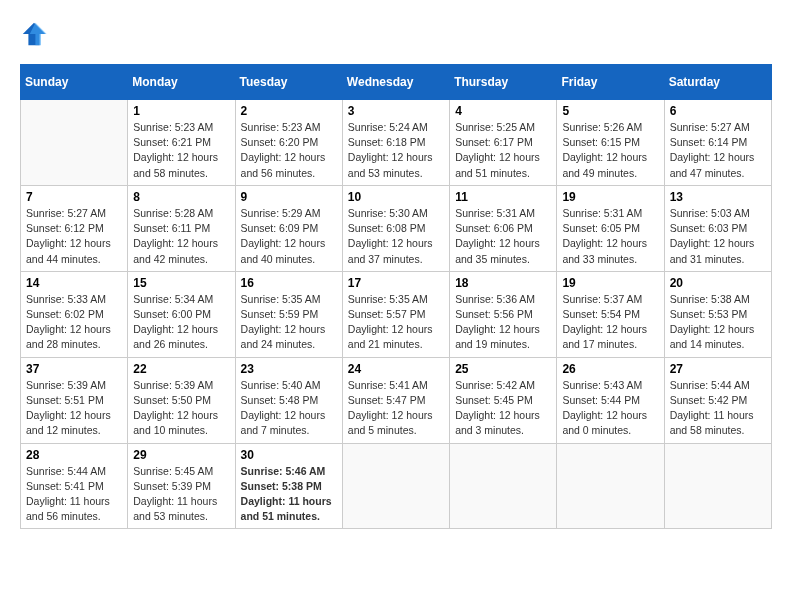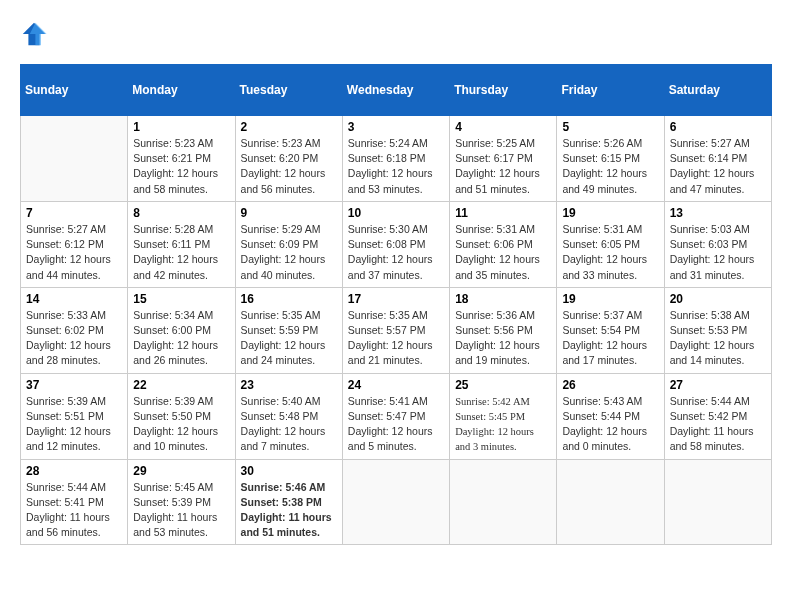--- a/index.html
+++ b/index.html
@@ -45,21 +45,21 @@
       color: #555;
     }
     .calendar {
       width: 100%;
       border-collapse: collapse;
       font-size: 11px;
     }
     .calendar thead th {
       background-color: #1565c0;
       color: #fff;
-      padding: 18px 4px;
+      padding: 10px 4px;
       text-align: left;
       font-size: 12px;
       font-weight: bold;
       border: 1px solid #1565c0;
     }
     .calendar tbody td {
       border: 1px solid #ccc;
       vertical-align: top;
       padding: 4px 5px;
       width: 107px;
@@ -286,21 +286,21 @@
         </td>
         <td>
           <span class="day-num">24</span>
           <div class="day-info" style="white-space: pre-line;">Sunrise: 5:41 AM
 Sunset: 5:47 PM
 Daylight: 12 hours
 and 5 minutes.</div>
         </td>
         <td>
           <span class="day-num">25</span>
-          <div class="day-info" style="white-space: pre-line; font-family: Liberation Serif, serif;">Sunrise: 5:42 AM
+          <div class="day-info" style="white-space: pre-line;">Sunrise: 5:42 AM
 Sunset: 5:45 PM
 Daylight: 12 hours
 and 3 minutes.</div>
         </td>
         <td>
           <span class="day-num">26</span>
           <div class="day-info" style="white-space: pre-line;">Sunrise: 5:43 AM
 Sunset: 5:44 PM
 Daylight: 12 hours
 and 0 minutes.</div>

